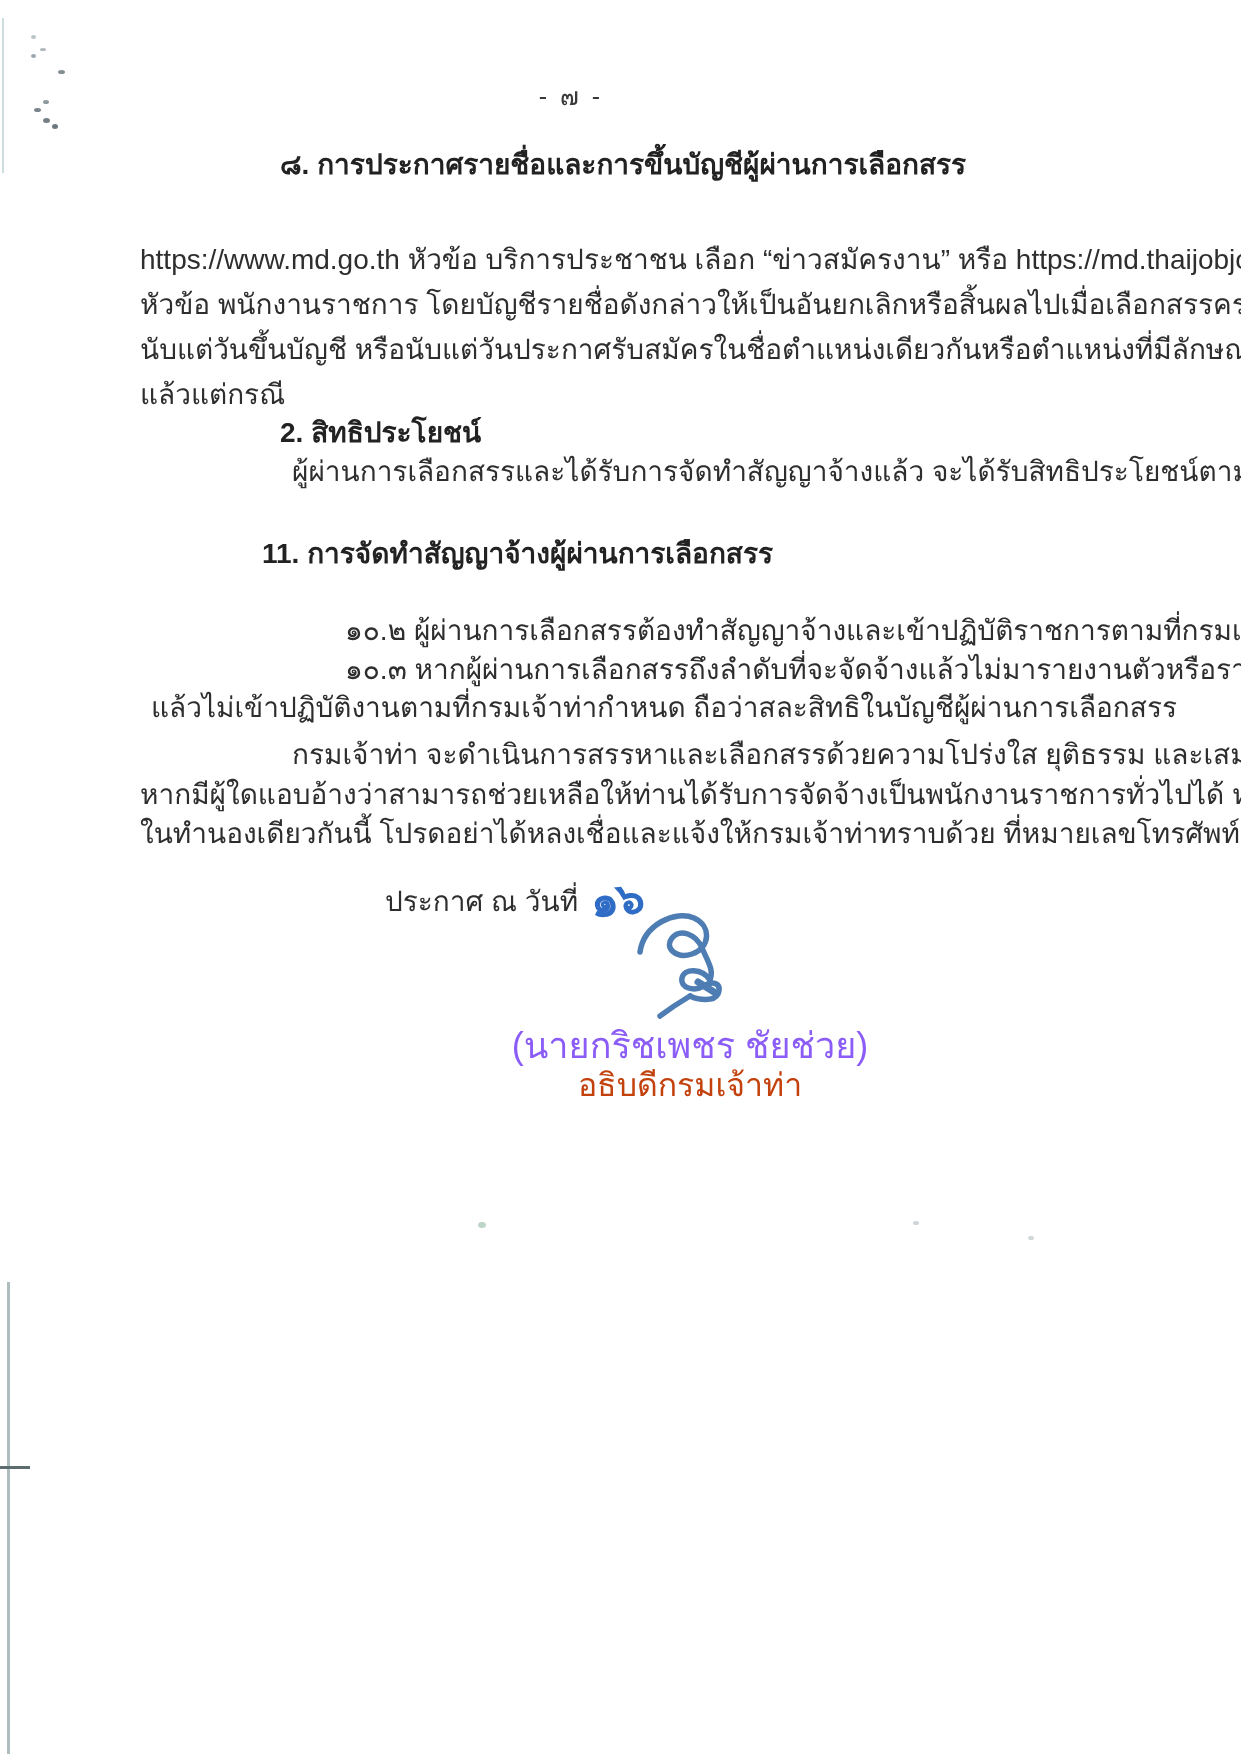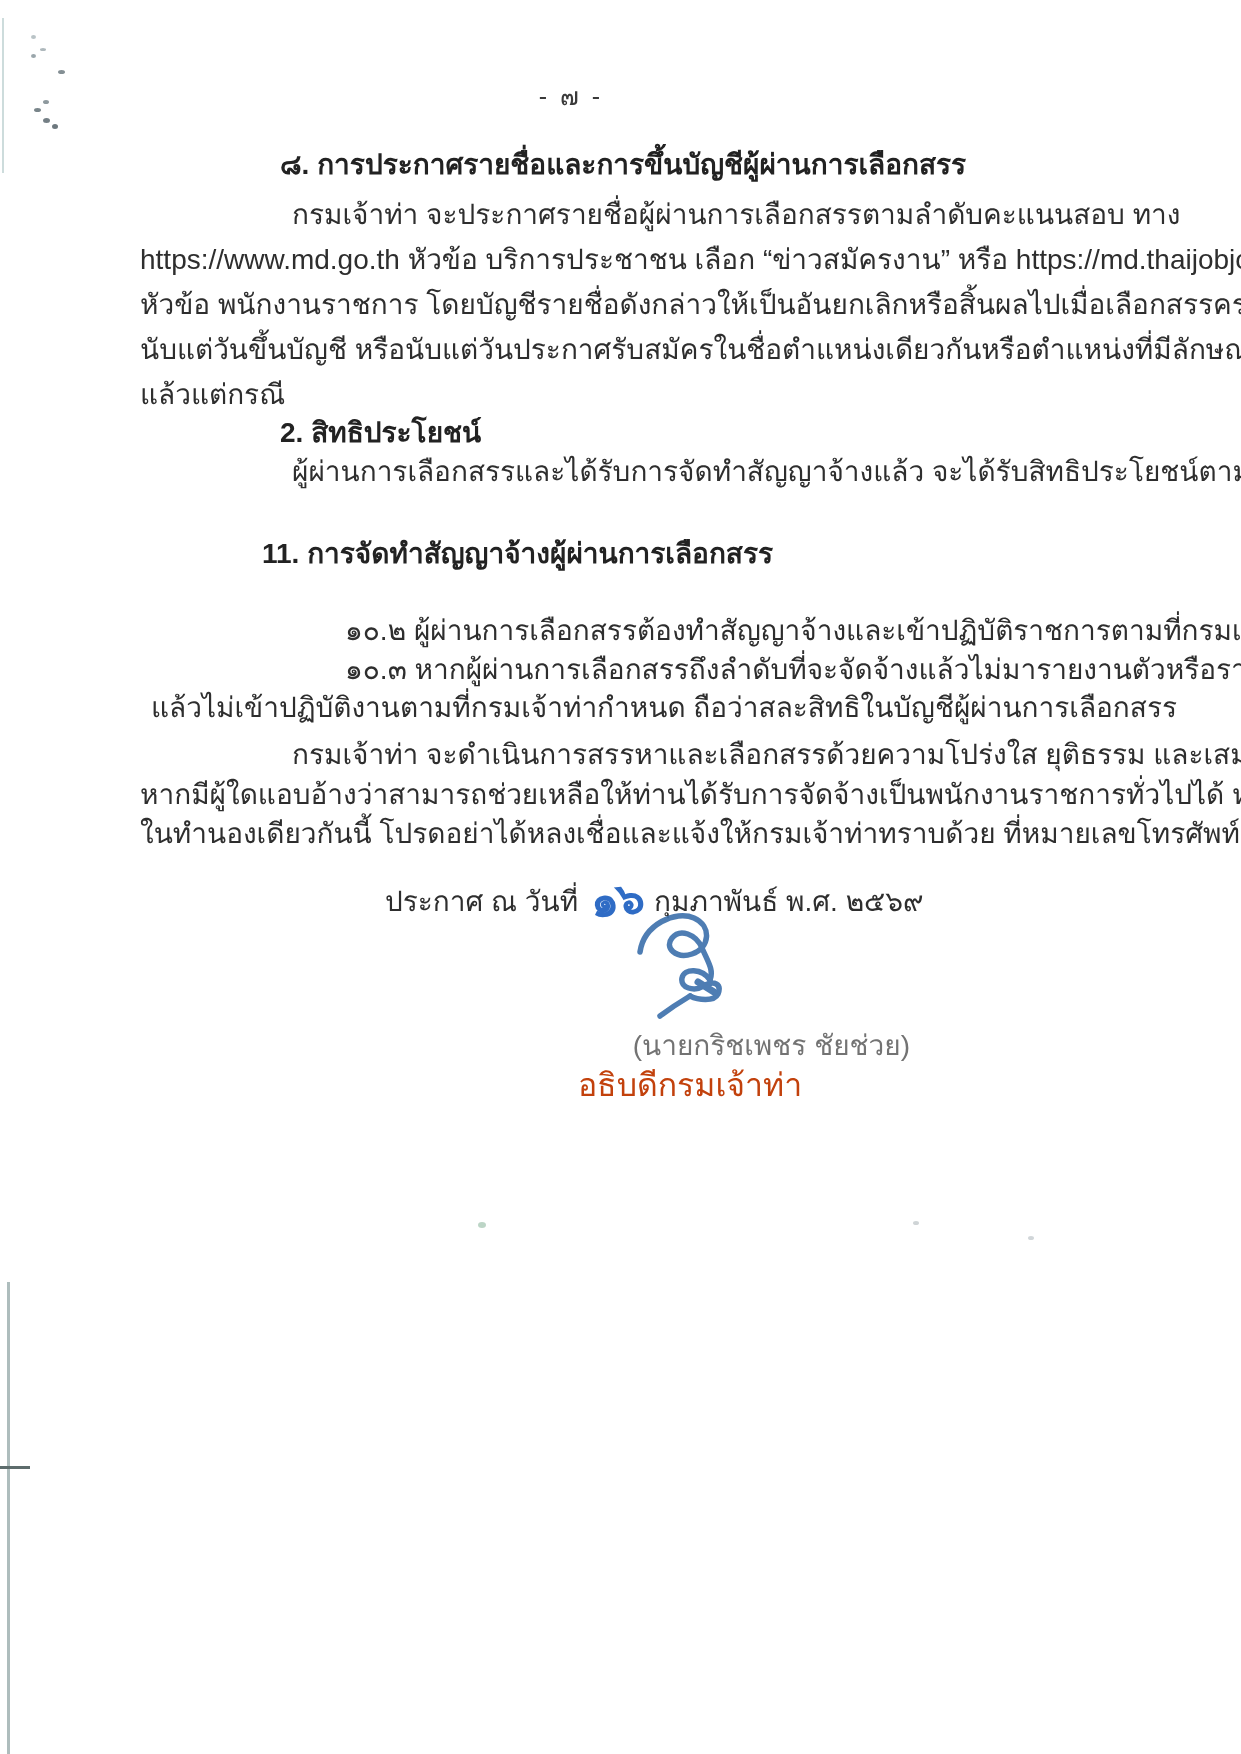--- a/index.html
+++ b/index.html
@@ -59,24 +59,23 @@
     left:470px;
     top:908px;
     width:440px;
     text-align:center;
   }
   .sign-svg{
     display:block;
     margin:0 auto 6px auto;
   }
   .sign-name{
-    font-size:28px;
+    font-size:36px;
     line-height:40px;
-    color:#737373;
-    text-align:right;
+    color:#8b5cf6;
   }
   .sign-title{
     font-size:32px;
     line-height:38px;
     color:#c2410c;
   }
   
   .edge-line{
     position:absolute;
     background:#b4c2c2;
@@ -102,42 +101,40 @@
   <div class="speck" style="left:34px;top:108px;width:7px;height:4px;background:#79858a;"></div>
   <div class="speck" style="left:43px;top:118px;width:7px;height:5px;background:#747f85;"></div>
   <div class="speck" style="left:52px;top:124px;width:6px;height:5px;background:#6d787e;"></div>
   <div class="speck" style="left:478px;top:1222px;width:8px;height:6px;background:#9fc3ae;opacity:.7;"></div>
   <div class="speck" style="left:913px;top:1221px;width:6px;height:4px;background:#c3c9cc;opacity:.8;"></div>
   <div class="speck" style="left:1028px;top:1236px;width:6px;height:4px;background:#c6cccf;opacity:.8;"></div>
 
   <div class="page-num">- ๗ -</div>
 
   <div class="ln heading" style="left:280px;top:148px;">๘. การประกาศรายชื่อและการขึ้นบัญชีผู้ผ่านการเลือกสรร</div>
-  <div class="ln" style="left:292px;top:198px;">กรมเจ้าท่า จะประกาศรายชื่อผู้ผ่านการเลือกสรรตามลำดับคะแนนสอบ ทาง</div>
   <div class="ln" style="left:140px;top:243px;">https://www.md.go.th หัวข้อ บริการประชาชน เลือก “ข่าวสมัครงาน” หรือ https://md.thaijobjob.com</div>
   <div class="ln" style="left:140px;top:288px;">หัวข้อ พนักงานราชการ โดยบัญชีรายชื่อดังกล่าวให้เป็นอันยกเลิกหรือสิ้นผลไปเมื่อเลือกสรรครบกำหนด ๒ ปี</div>
   <div class="ln" style="left:140px;top:333px;">นับแต่วันขึ้นบัญชี หรือนับแต่วันประกาศรับสมัครในชื่อตำแหน่งเดียวกันหรือตำแหน่งที่มีลักษณะงานเดียวกันนี้ใหม่</div>
   <div class="ln" style="left:140px;top:378px;text-align:center;">แล้วแต่กรณี</div>
 
   <div class="ln heading" style="left:280px;top:416px;">2. สิทธิประโยชน์</div>
   <div class="ln" style="left:292px;top:455px;">ผู้ผ่านการเลือกสรรและได้รับการจัดทำสัญญาจ้างแล้ว จะได้รับสิทธิประโยชน์ตามประกาศ</div>
 
   <div class="ln heading" style="left:262px;top:537px;">11. การจัดทำสัญญาจ้างผู้ผ่านการเลือกสรร</div>
   <div class="ln" style="left:345px;top:614px;">๑๐.๒ ผู้ผ่านการเลือกสรรต้องทำสัญญาจ้างและเข้าปฏิบัติราชการตามที่กรมเจ้าท่ากำหนด</div>
   <div class="ln" style="left:345px;top:653px;">๑๐.๓ หากผู้ผ่านการเลือกสรรถึงลำดับที่จะจัดจ้างแล้วไม่มารายงานตัวหรือรายงานตัว</div>
   <div class="ln" style="left:140px;top:691px;margin-left:11px;">แล้วไม่เข้าปฏิบัติงานตามที่กรมเจ้าท่ากำหนด ถือว่าสละสิทธิในบัญชีผู้ผ่านการเลือกสรร</div>
 
   <div class="ln" style="left:292px;top:738px;">กรมเจ้าท่า จะดำเนินการสรรหาและเลือกสรรด้วยความโปร่งใส ยุติธรรม และเสมอภาค ดังนั้น</div>
   <div class="ln" style="left:140px;top:778px;">หากมีผู้ใดแอบอ้างว่าสามารถช่วยเหลือให้ท่านได้รับการจัดจ้างเป็นพนักงานราชการทั่วไปได้ หรือมีพฤติการณ์</div>
   <div class="ln" style="left:140px;top:817px;">ในทำนองเดียวกันนี้ โปรดอย่าได้หลงเชื่อและแจ้งให้กรมเจ้าท่าทราบด้วย ที่หมายเลขโทรศัพท์ ๐ ๒๒๓๔ ๓๒๖๓</div>
 
   <div class="date-row">
     <span>ประกาศ ณ วันที่</span>
     <span class="handwritten-day">๑๖</span>
-    <span>กุมภาพันธ์ พ.ศ. ๒๕๖๙</span>
   </div>
 
   <div class="sign-block">
     <svg class="sign-svg" width="160" height="112" viewBox="0 0 160 112">
       <g fill="none" stroke="#3f72ad" stroke-width="5.5" stroke-linecap="round" stroke-linejoin="round" opacity="0.92">
         <path d="M30 44 C 34 16, 66 2, 84 10 C 102 18, 100 40, 82 46 C 66 51, 54 40, 62 30 C 70 20, 86 26, 92 40 C 98 54, 104 62, 100 72"></path>
         <path d="M100 72 C 92 60, 74 60, 72 70 C 70 80, 84 84, 94 78 C 104 72, 112 76, 108 86 C 104 94, 88 92, 80 88"></path>
         <path d="M80 88 C 70 94, 58 102, 50 108"></path>
         <path d="M88 74 L 104 84" stroke-width="7"></path>
       </g>

